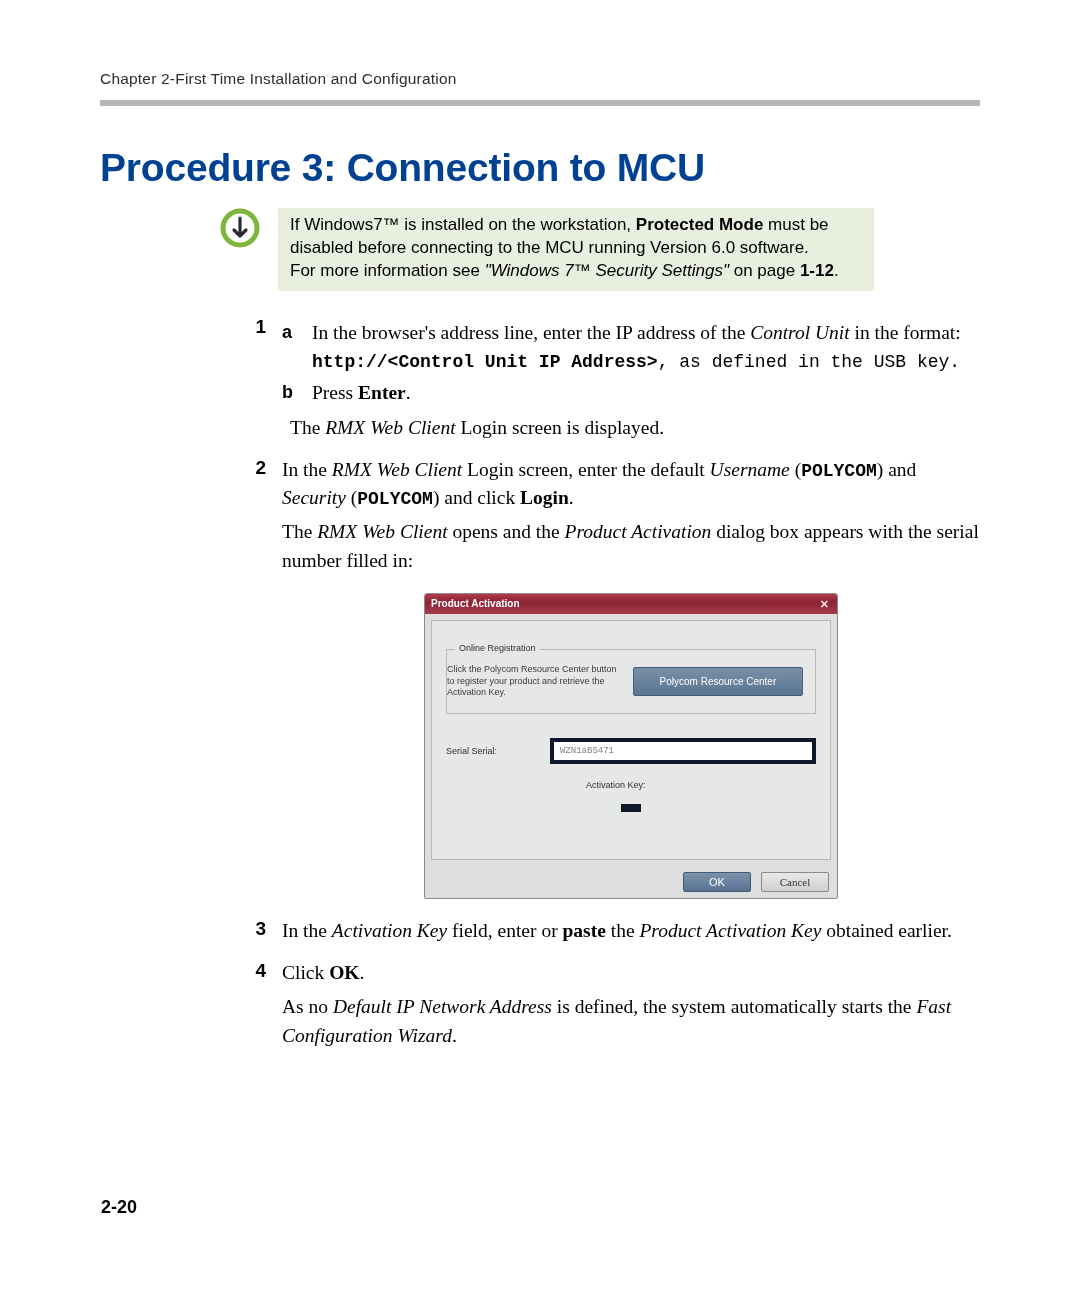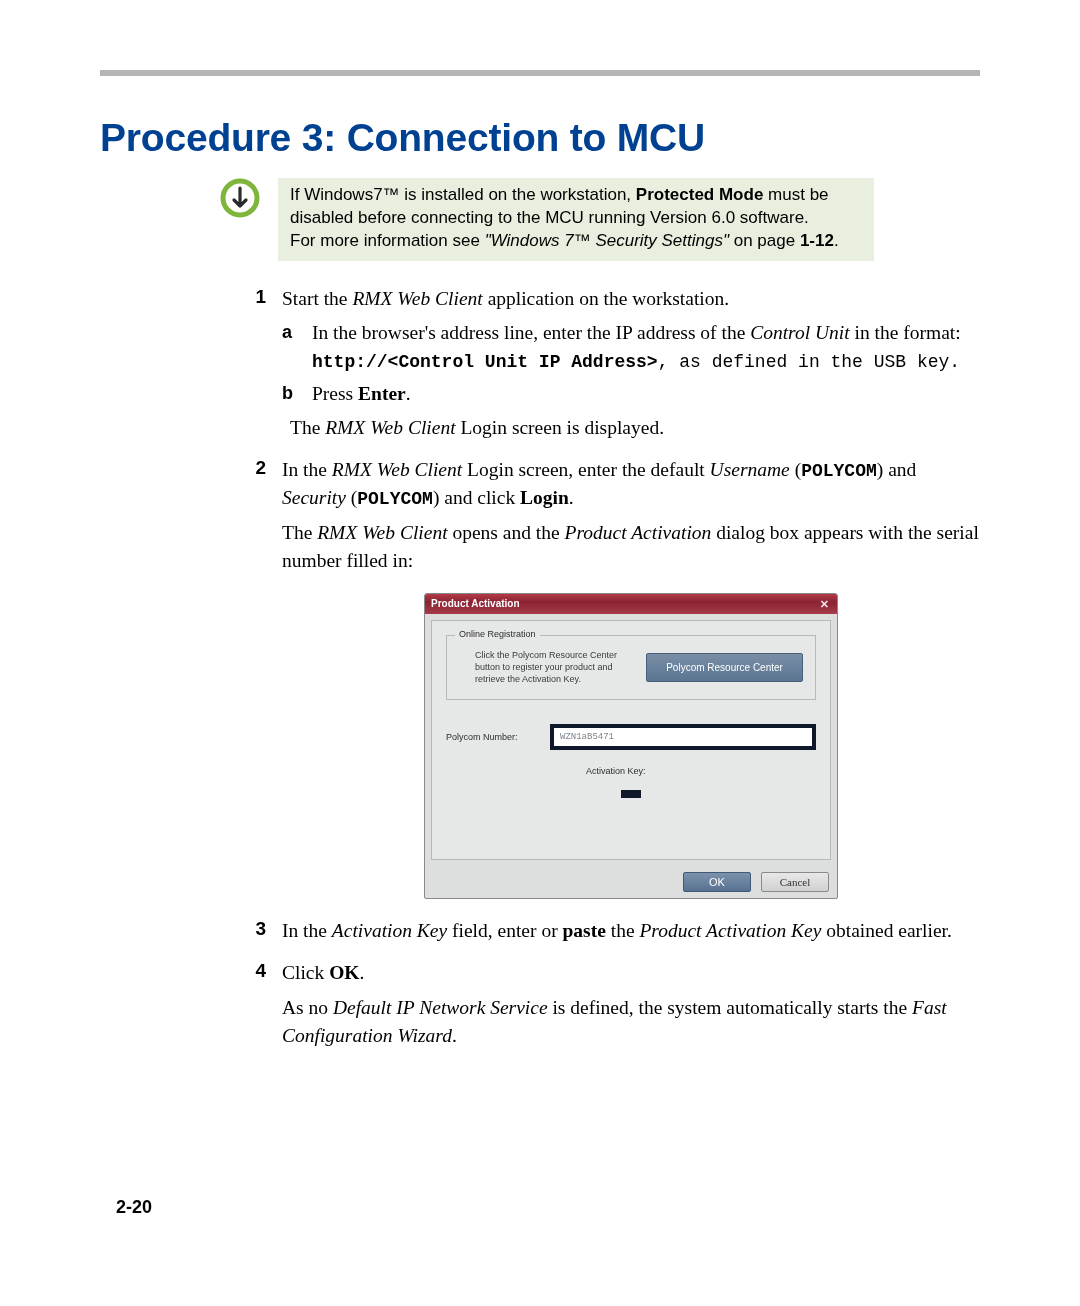--- a/index.html
+++ b/index.html
@@ -131,22 +131,22 @@
     margin: 6px;
     border: 1px solid #b8b8b8;
     background: #e6e7e7;
     padding: 14px 14px 12px 14px;
     box-sizing: border-box;
     position: relative;
     min-height: 240px;
   }
   .fieldset {
     border: 1px solid #b8b8b8;
-    padding: 14px 12px 14px 28px;
-    margin-top: 0;
+    padding: 14px 12px 14px 0;
+    margin-top: 14px;
     position: relative;
   }
   .fieldset .legend {
     position: absolute;
     top: -7px;
     left: 8px;
     background: #e6e7e7;
     padding: 0 4px;
     font-size: 9px;
     color: #2d2d2d;
@@ -214,32 +214,33 @@
   }
   .dlg-buttons .cancel {
     background: linear-gradient(to bottom,#e8e8e8,#d0d0d0);
     border: 1px solid #8a8a8a;
     color: #333;
     font-family: Liberation Serif, serif;
   }
 
   .page-number {
     position: absolute;
-    left: 116px;
+    left: 101px;
     bottom: 88px;
     font-family: Arial, Helvetica, sans-serif;
     font-weight: 700;
     font-size: 18px;
   }
 </style>
 </head>
 <body>
 
 <div class="page">
 
+  <div class="running-header">Chapter 2-First Time Installation and Configuration</div>
   <hr class="header-rule">
 
   <h1 class="section-heading">Procedure 3: Connection to MCU</h1>
 
   <div class="note-row">
     <div class="note-icon">
       <svg width="40" height="40" viewBox="0 0 40 40">
         <circle cx="20" cy="20" r="17" fill="#ffffff" stroke="#7fb53b" stroke-width="5"></circle>
         <path d="M20 10 L20 28 M20 28 L14 22 M20 28 L26 22" stroke="#2b2b2b" stroke-width="3.2" fill="none" stroke-linecap="round" stroke-linejoin="round"></path>
       </svg>
@@ -248,23 +249,20 @@
       <span>If Windows7™ is installed on the workstation, </span><b>Protected Mode</b><span> must be disabled before connecting to the MCU running Version 6.0 software.</span><br>
       <span>For more information see </span><span class="xref">"Windows 7™ Security Settings"</span><span> on page </span><span class="pgref">1-12</span><span>.</span>
     </div>
   </div>
 
   <div class="steps">
 
     <div class="step">
       <div class="step-num">1</div>
       <div class="step-body">
-        <p>
-          <span>Start the </span><span class="serif-italic">RMX Web Client</span><span> application on the workstation.</span>
-        </p>
 
         <div class="substep">
           <div class="substep-letter">a</div>
           <div class="substep-body">
             <span>In the browser's address line, enter the IP address of the </span><span class="serif-italic">Control Unit</span><span> in the format: </span><span class="mono">http://&lt;Control Unit IP Address&gt;</span><span class="mono-norm">, as defined in the USB key.</span>
           </div>
         </div>
 
         <div class="substep">
           <div class="substep-letter">b</div>
@@ -300,21 +298,21 @@
         <div class="dlg-inner">
           <div class="fieldset">
             <div class="legend">Online Registration</div>
             <div class="fieldset-row">
               <div class="fieldset-text">Click the Polycom Resource Center button to register your product and retrieve the Activation Key.</div>
               <div class="prc-btn">Polycom Resource Center</div>
             </div>
           </div>
 
           <div class="form-row">
-            <div class="lbl">Polycom Number:</div>
+            <div class="lbl">Serial Serial:</div>
             <div class="txt">WZN1aB5471</div>
           </div>
 
           <div class="form-row" style="margin-top:16px;flex-direction:column;">
             <div class="lbl">Activation Key:</div>
             <div class="txt"></div>
           </div>
         </div>
         <div class="dlg-buttons">
           <div class="btn ok">OK</div>
@@ -332,21 +330,21 @@
       </div>
     </div>
 
     <div class="step">
       <div class="step-num">4</div>
       <div class="step-body">
         <p>
           <span>Click </span><span class="sans-bold">OK</span><span>.</span>
         </p>
         <p>
-          <span>As no </span><span class="serif-italic">Default IP Network Service</span><span> is defined, the system automatically starts the </span><span class="serif-italic">Fast Configuration Wizard</span><span>.</span>
+          <span>As no </span><span class="serif-italic">Default IP Network Address</span><span> is defined, the system automatically starts the </span><span class="serif-italic">Fast Configuration Wizard</span><span>.</span>
         </p>
       </div>
     </div>
 
   </div>
 
   <div class="page-number">2-20</div>
 </div>
 
 </body></html>

